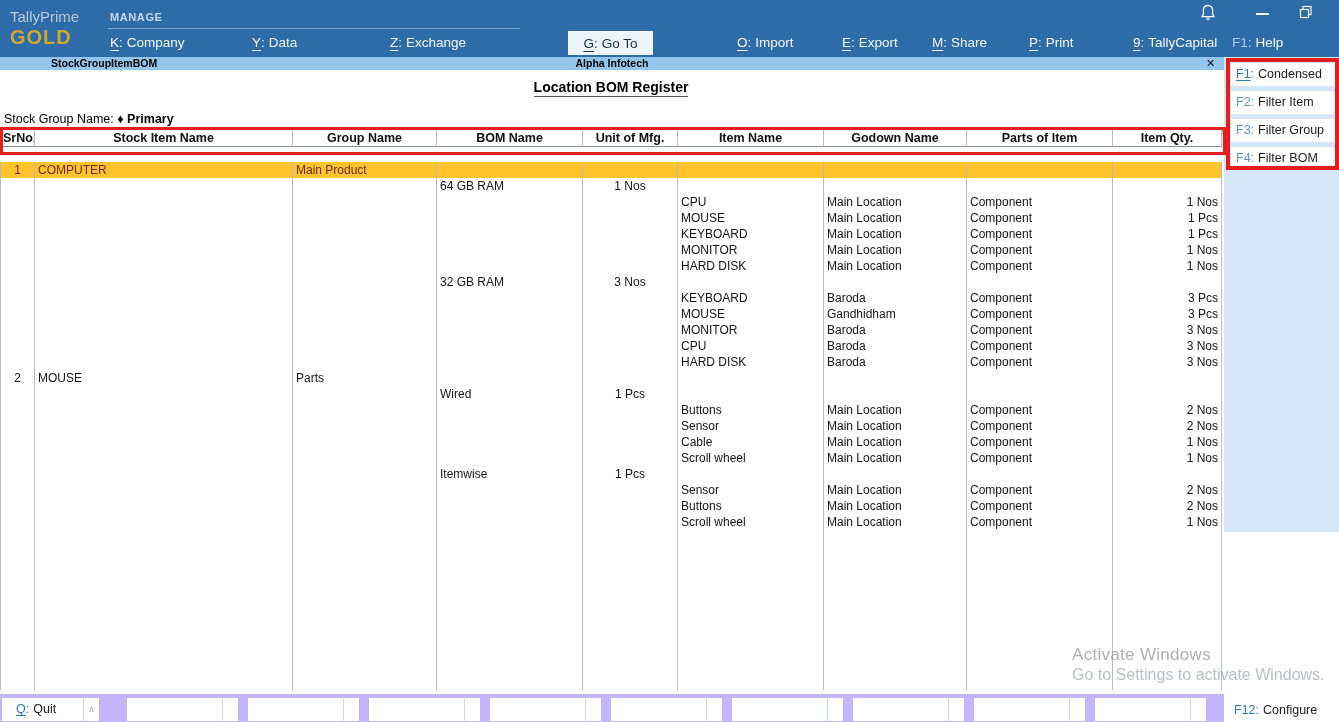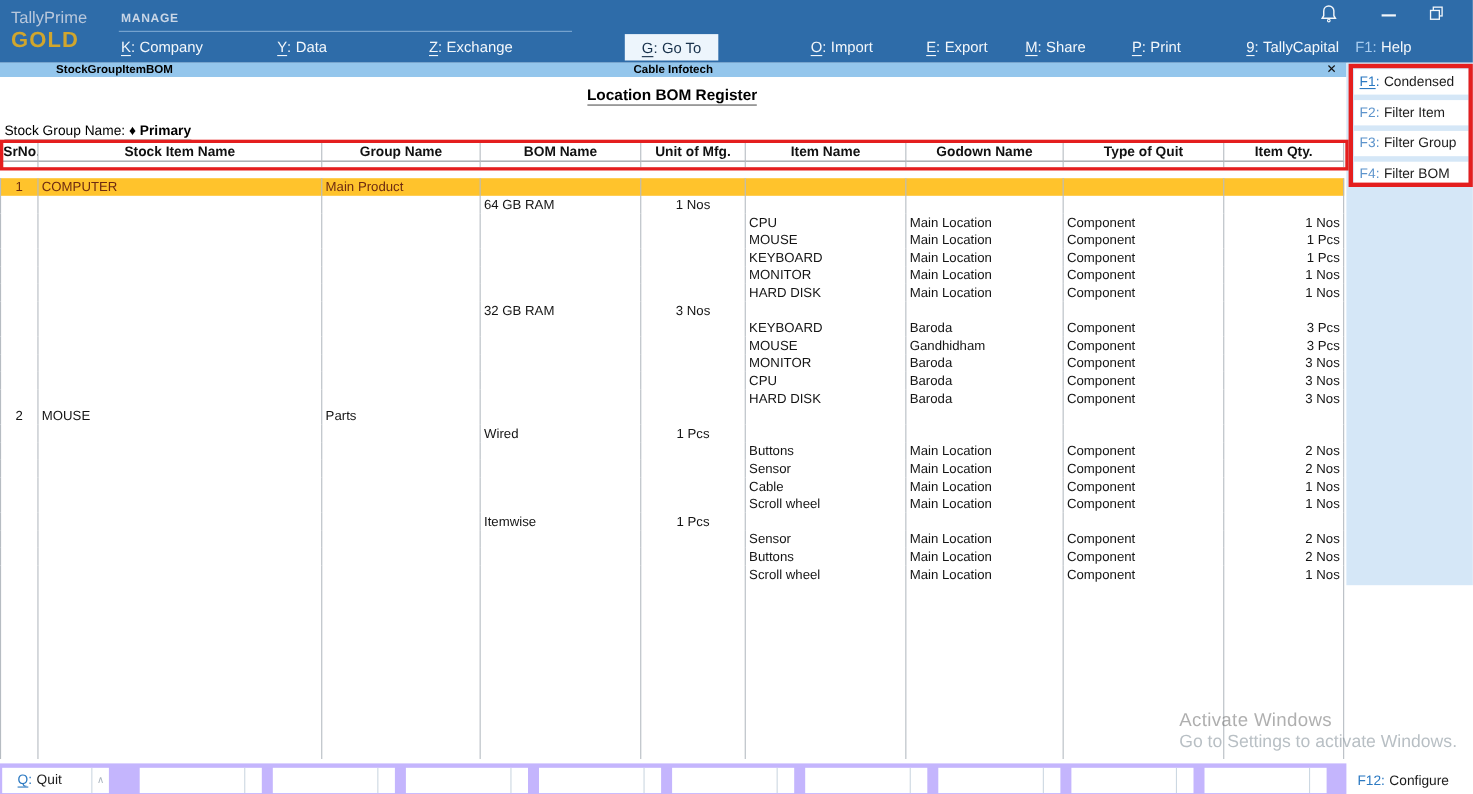--- a/index.html
+++ b/index.html
@@ -31,21 +31,21 @@
   .titlestrip .tcenter { position:absolute; left:0; width:1224px; text-align:center; font-size:10.5px; font-weight:bold; color:#000; line-height:13px; }
   .titlestrip .tclose { position:absolute; left:1206px; top:0; font-size:11px; font-weight:bold; color:#111; line-height:13px; cursor:pointer; }
 
   
   .main { position:absolute; left:0; top:70px; width:1224px; height:624px; background:#fff; }
   .report-title { position:absolute; left:0; top:8px; width:1222px; text-align:center; }
   .report-title span { font-size:14px; font-weight:bold; color:#000; border-bottom:1px solid #555; padding-bottom:1px; }
   .group-line { position:absolute; left:4px; top:42px; font-size:12.5px; color:#000; border-bottom:1px solid #444; padding-bottom:1px;text-align:center; }
   .group-line b { font-weight:bold; }
 
-  .thead { position:absolute; left:0; top:60px; width:1222px; height:22px; display:flex; flex-direction:column; }
+  .thead { position:absolute; left:0; top:60px; width:1222px; height:22px; display:flex; flex-direction:row; }
   .thead .hrow { display:flex; height:17px; }
   .thead .srow { display:flex; height:5px; }
   .hcell { font-size:12.5px; font-weight:bold; color:#111; line-height:16px; text-align:center; border-right:1px solid #b6bcc2; overflow:hidden; white-space:nowrap; }
   .hrow .hcell { border-bottom:1px solid #8a9096; }
   .hcell:first-child { border-left:1px solid #b6bcc2; text-align:left; padding-left:2px; }
   .redbox-header { position:absolute; left:0; top:57px; width:1226px; height:28px; border:3px solid #e41e1e; pointer-events:none; z-index:5; }
 
   .tbody { position:absolute; left:0; top:92px; width:1222px; height:528px; display:flex; flex-direction:column; }
   .trow { display:flex; height:16px; flex:0 0 16px; }
   .trow.filler { flex:1 1 auto; height:auto; }
@@ -126,42 +126,42 @@
   <div class="winicon minim"></div>
   <div class="winicon restore">
     <svg width="14" height="14" viewBox="0 0 14 14">
         <rect x="4" y="1.5" width="8" height="8" fill="none" stroke="#f2f6fa" stroke-width="1.2"></rect>
         <rect x="1.5" y="4.5" width="8" height="8" fill="#2e6ca9" stroke="#f2f6fa" stroke-width="1.2"></rect>
       </svg>
   </div>
 </div>
 
 <div class="titlestrip">
-  <div class="tcenter">Cable Infotech</div>
+  <div class="tcenter">Alpha Infotech</div>
   <div class="tleft">StockGroupItemBOM</div>
   <div class="tclose">✕</div>
 </div>
 
 <div class="main">
   <div class="report-title"><span>Location BOM Register</span></div>
   <div class="group-line">
     <span>Stock Group Name:</span>
     <b>♦ Primary</b>
   </div>
 
   <div class="thead">
     <div class="hrow">
         <div class="hcell w0">SrNo.</div>
         <div class="hcell w1">Stock Item Name</div>
         <div class="hcell w2">Group Name</div>
         <div class="hcell w3">BOM Name</div>
         <div class="hcell w4">Unit of Mfg.</div>
         <div class="hcell w5">Item Name</div>
         <div class="hcell w6">Godown Name</div>
-        <div class="hcell w7">Type of Quit</div>
+        <div class="hcell w7">Parts of Item</div>
         <div class="hcell w8">Item Qty.</div>
       </div>
     <div class="srow">
         <div class="hcell w0"></div>
         <div class="hcell w1"></div>
         <div class="hcell w2"></div>
         <div class="hcell w3"></div>
         <div class="hcell w4"></div>
         <div class="hcell w5"></div>
         <div class="hcell w6"></div>

